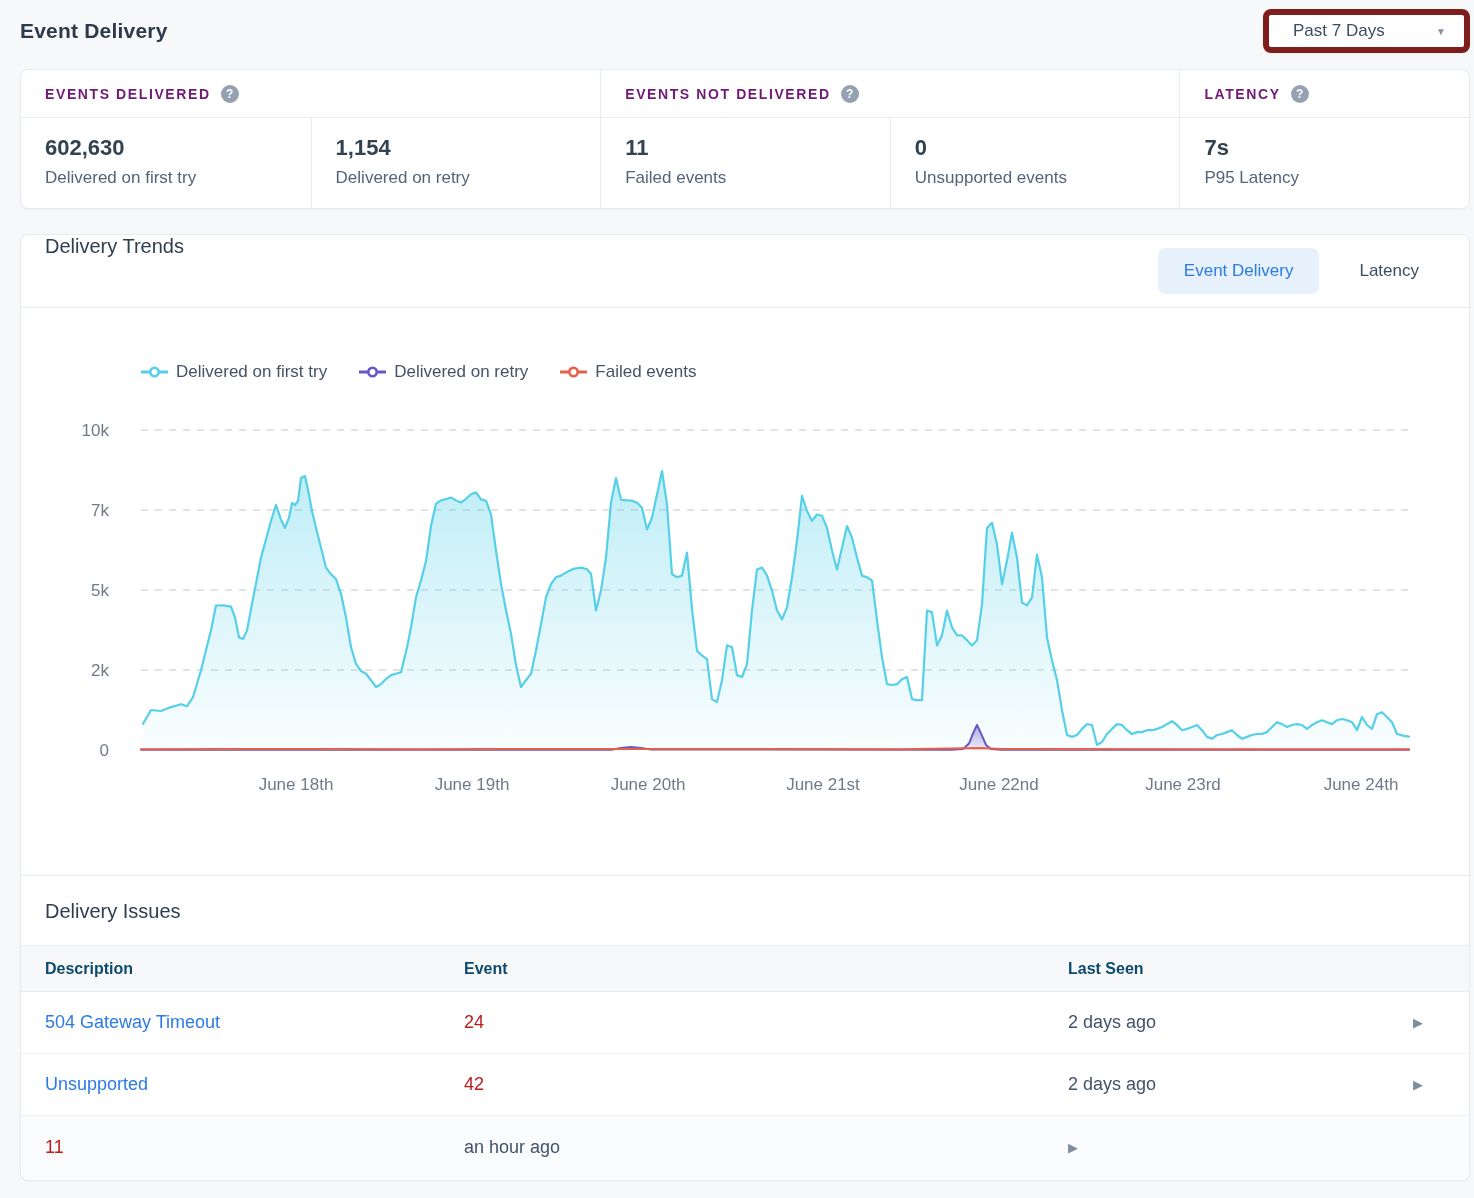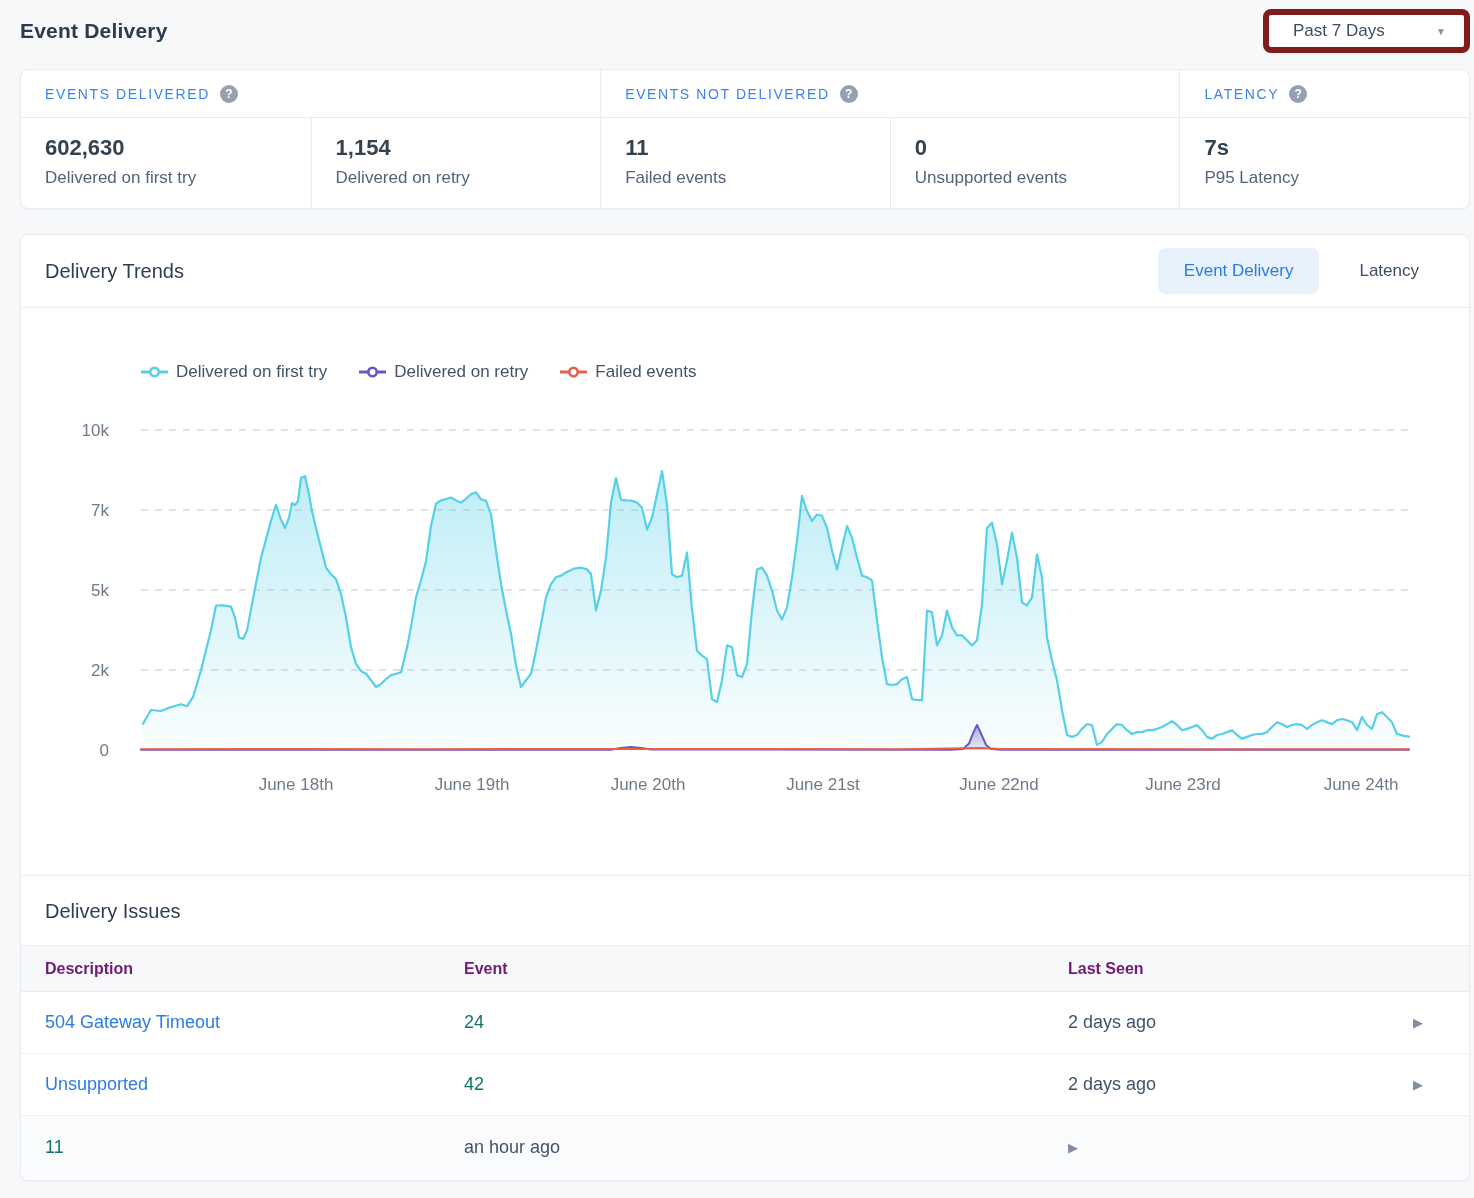--- a/index.html
+++ b/index.html
@@ -27,38 +27,38 @@
 
   
   .card {
     background: #fff; border: 1px solid #e7eaee; border-radius: 8px;
     box-shadow: 0 1px 2px rgba(40,50,60,.04);
   }
 
   
   .stats-card { margin-top: 13px; display: grid; grid-template-columns: repeat(5, 1fr); grid-template-rows: 48px 90px; }
   .stat-head { display: flex; align-items: center; gap: 10px; padding-left: 24px; border-bottom: 1px solid #e9ecef; }
-  .stat-head .lbl { font-size: 14px; font-weight: 400; letter-spacing: 1.6px; color: #3b82f6; }
+  .stat-head .lbl { font-size: 14px; font-weight: 700; letter-spacing: 1.6px; color: #701a75; }
   .g2 { grid-column: 3 / 5; border-left: 1px solid #e9ecef; }
   .g1 { grid-column: 1 / 3; }
   .g3 { grid-column: 5 / 6; border-left: 1px solid #e9ecef; }
   .help-icon {
     width: 18px; height: 18px; border-radius: 50%; background: #95a1b0;
     color: #fff; font-size: 12px; font-weight: 700; line-height: 18px; text-align: center;
     display: inline-block; cursor: pointer; flex: 0 0 auto;
   }
   .stat-cell { padding: 17px 24px 0 24px; }
   .stat-cell.divided { border-left: 1px solid #e9ecef; }
   .stat-value { font-size: 22px; font-weight: 700; color: #33424f; }
   .stat-label { font-size: 17px; color: #52647a; margin-top: 7px; }
 
   
   .main-card { margin-top: 25px; height: 947px; overflow: hidden; }
   .trends-header {
-    height: 73px; padding: 0 24px; display: flex; align-items: center;
+    height: 73px; padding: 0 24px; display: flex; 
     justify-content: space-between; border-bottom: 1px solid #e9ecef; gap: 40px;
   }
   .section-title { font-size: 20px; font-weight: 500; color: #2e3d50; }
   .tabs { display: flex; align-items: center; gap: 14px; }
   .tab {
     border: none; background: transparent; font-family: inherit;
     font-size: 17px; color: #3c4d61; padding: 13px 26px; border-radius: 8px; cursor: pointer;
   }
   .tab.active { background: #e7f1fc; color: #2c7be5; font-weight: 500; }
 
@@ -70,26 +70,26 @@
   }
   .legend-item { display: flex; align-items: center; gap: 8px; cursor: pointer; }
   .chart-svg { position: absolute; left: 0; top: 0; width: 1438px; height: 567px; }
   .chart-svg text { font-family: "Liberation Sans", sans-serif; font-size: 17px; fill: #6e7b89; }
 
   
   .issues-head { padding: 24px 24px 22px 24px; border-top: 1px solid #e9ecef; }
   .tbl-row { display: grid; grid-template-columns: 419px 604px auto 56px; align-items: center; padding-left: 24px; }
   .tbl-header {
     height: 47px; background: #f7f8f9; border-top: 1px solid #e9ecef; border-bottom: 1px solid #e9ecef;
-    font-size: 16px; font-weight: 700; color: #701a75;
+    font-size: 16px; font-weight: 700; color: #0c4a6e;
   }
   .tbl-data { height: 62px; border-bottom: 1px solid #eef0f3; font-size: 18px; cursor: pointer; }
   .tbl-data.alt { background: #fafbfd; border-bottom: none; }
   .issue-link { color: #2c7be5; text-decoration: none; }
-  .cell-count { color: #0f766e; }
+  .cell-count { color: #b91c1c; }
   .cell-seen { color: #41536a; }
   .chevron-right { color: #7e8ea0; font-size: 13px; text-align: left; }
 </style>
 </head>
 <body>
 
 <div class="page">
 
   <div class="topbar">
     <h1 class="page-title">Event Delivery</h1>

